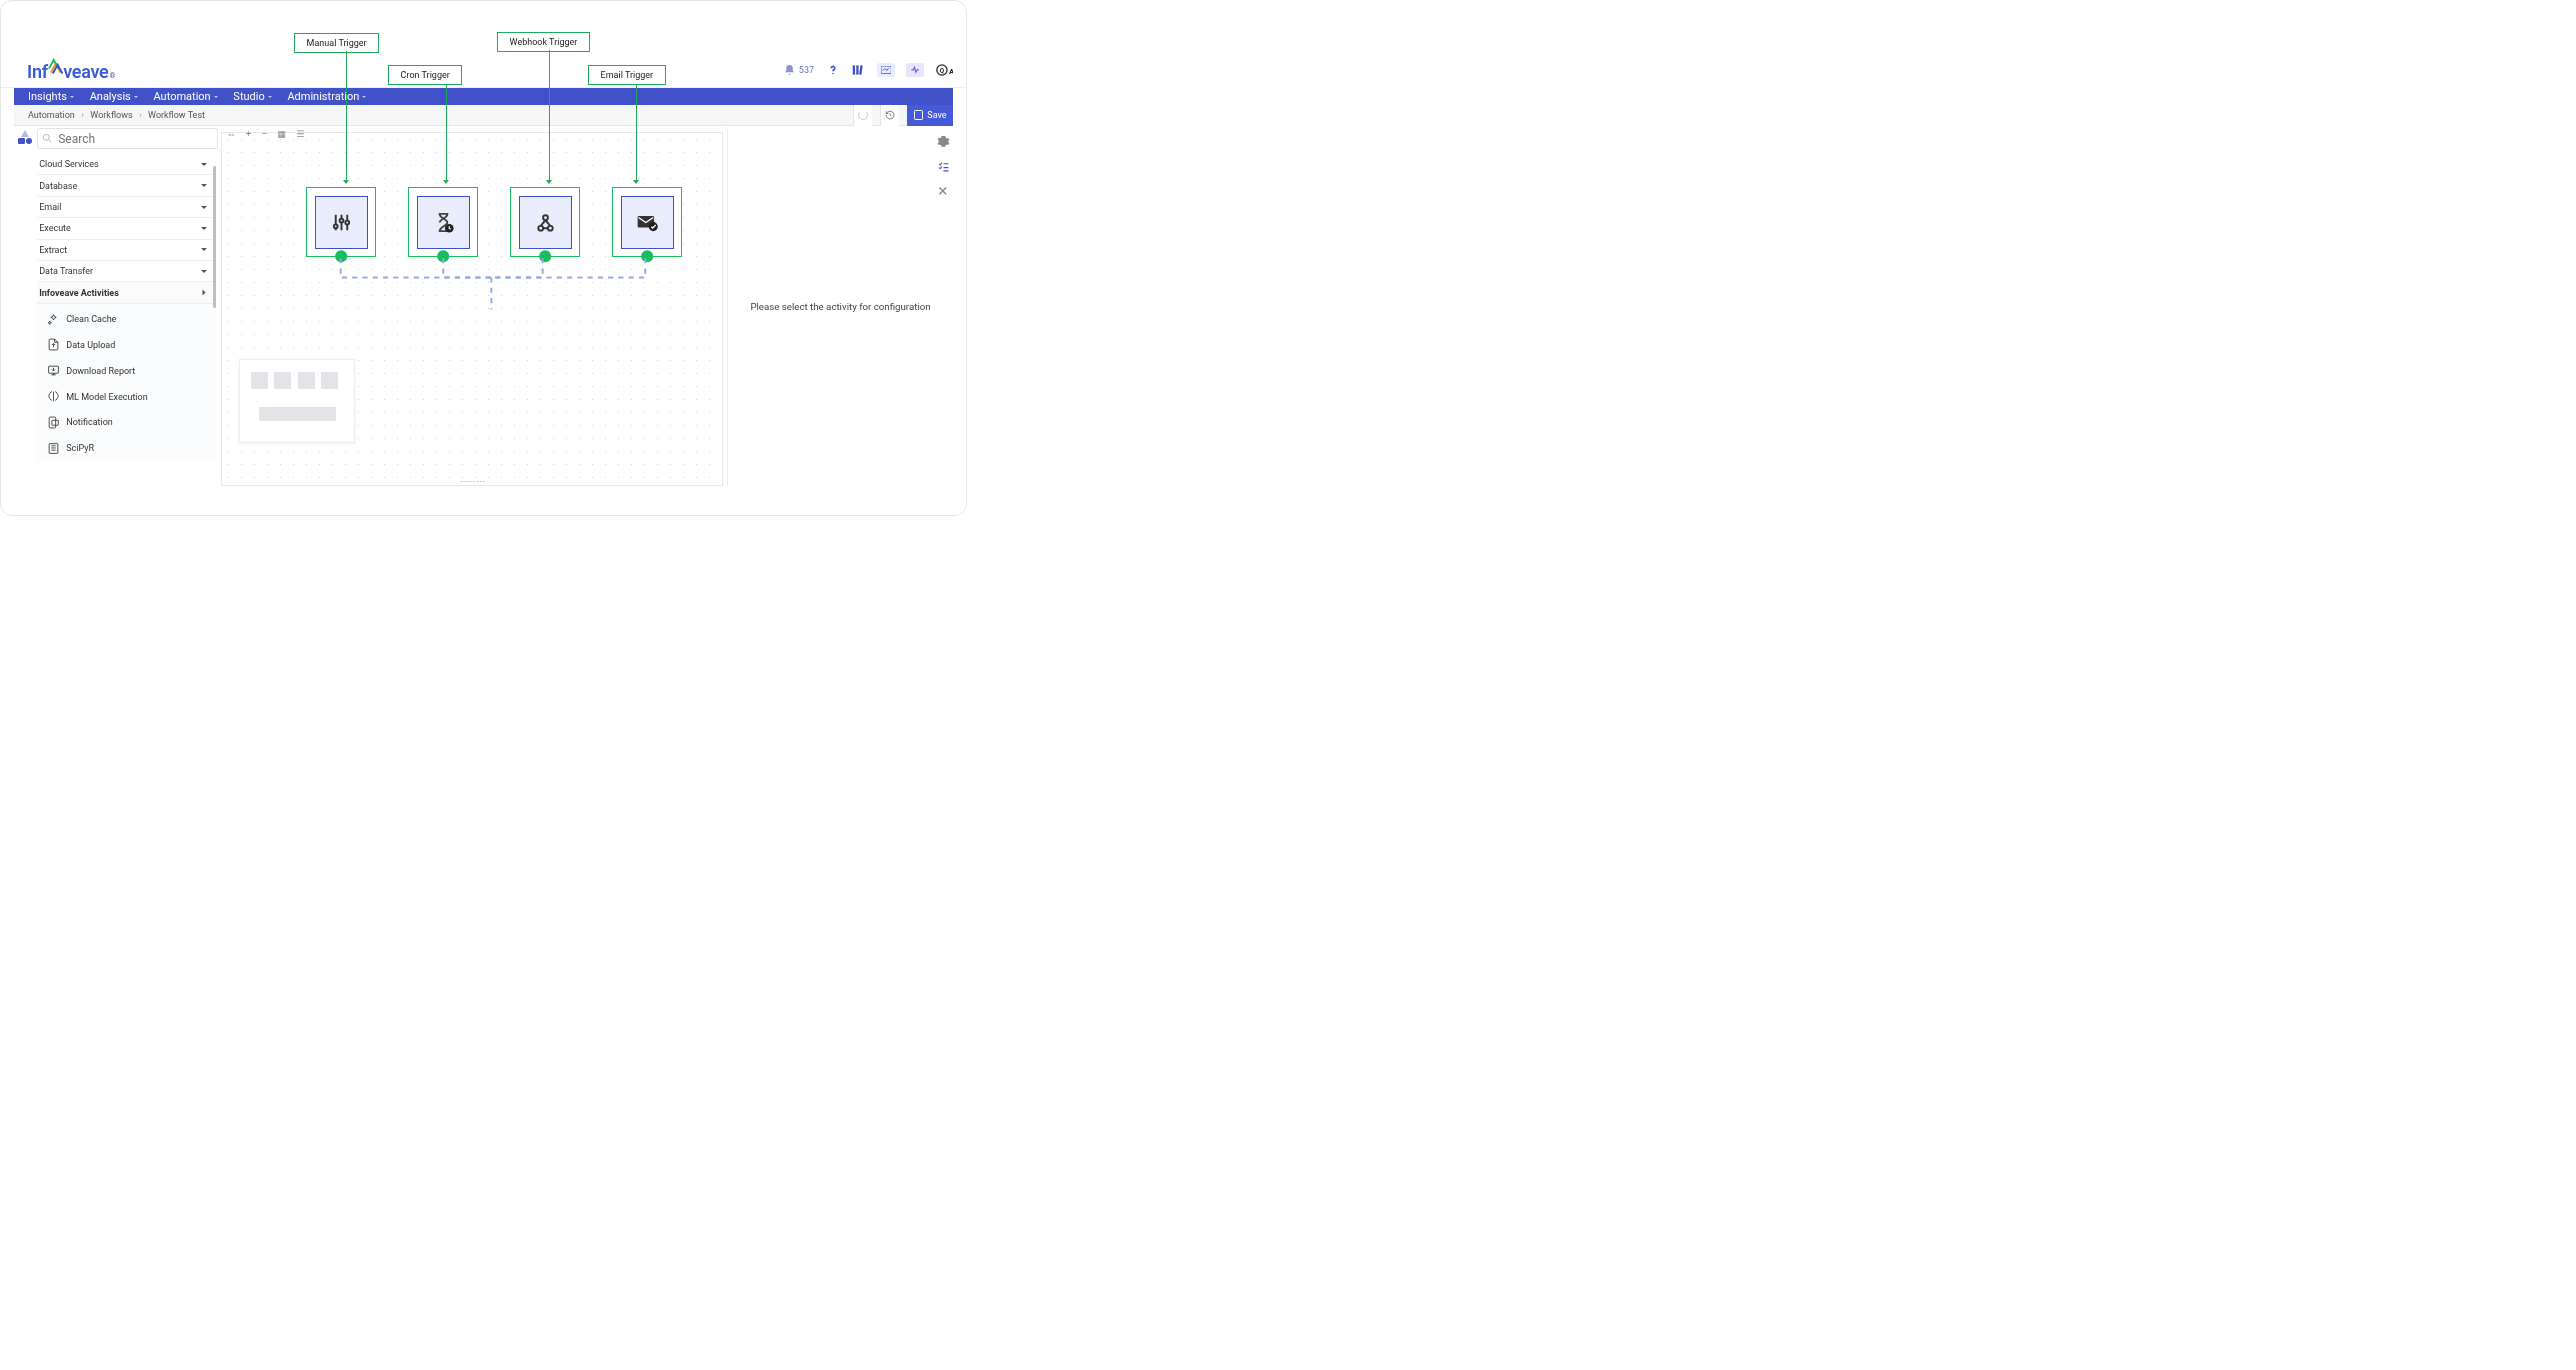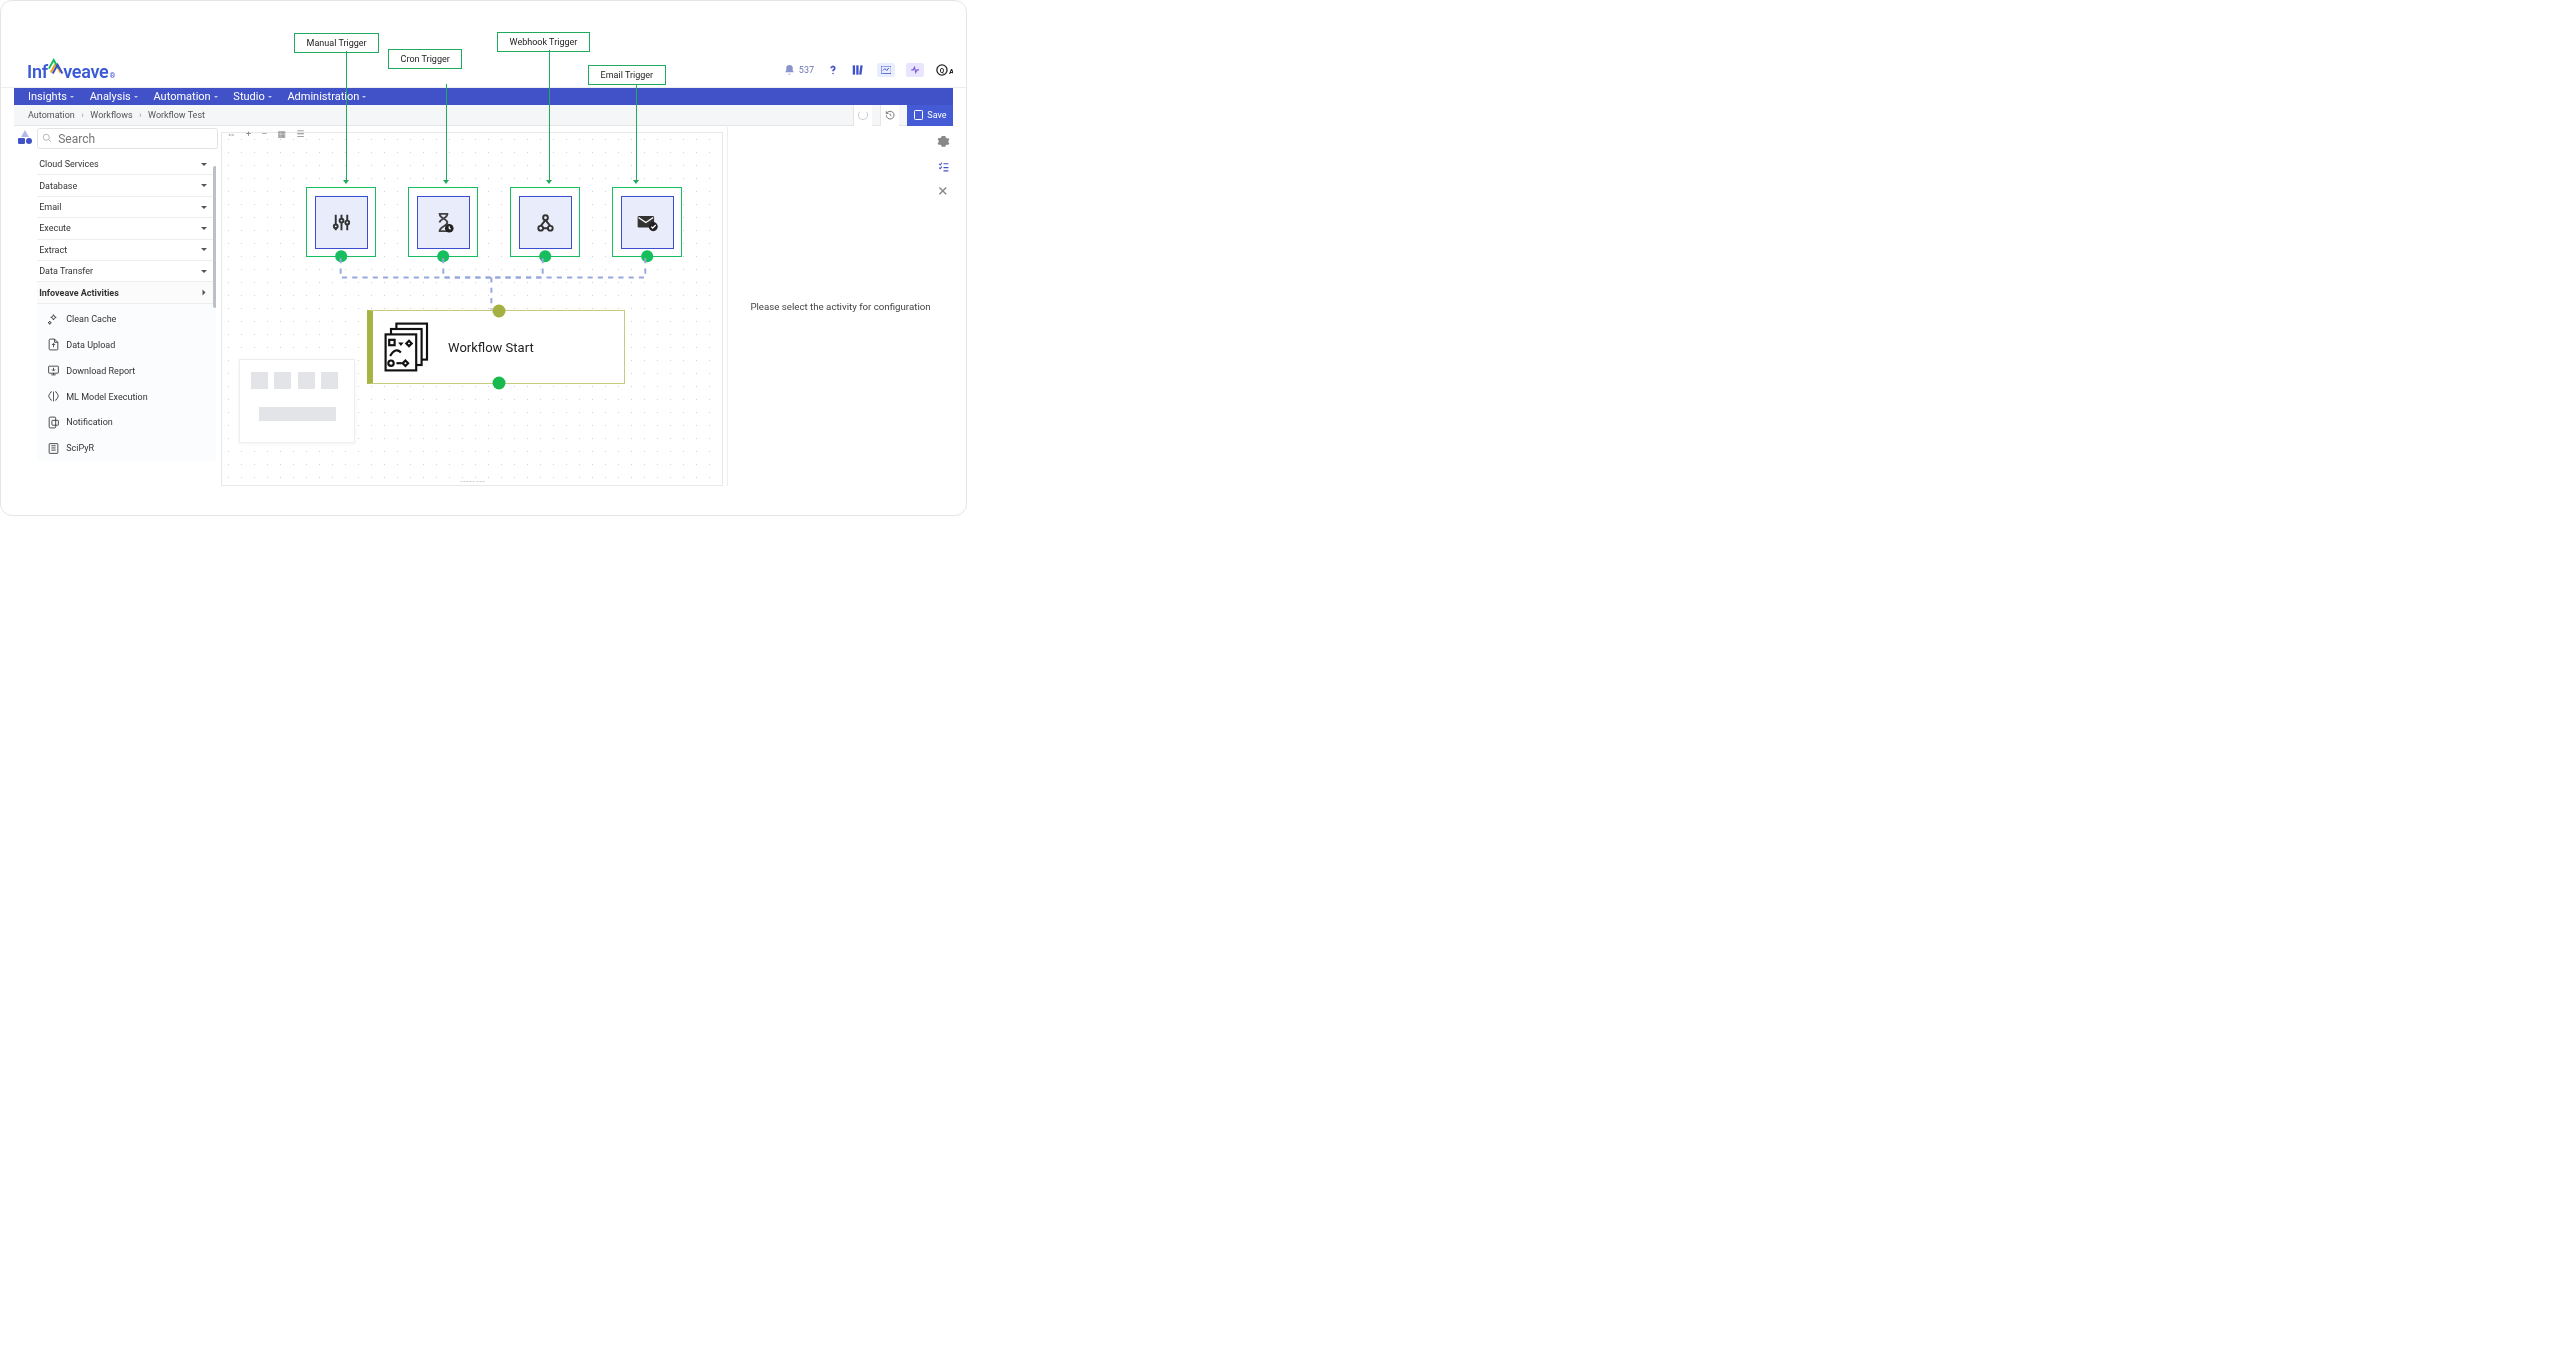--- a/index.html
+++ b/index.html
@@ -105,21 +105,21 @@
 </head>
 <body>
 
 <div class="app">
 
   <div class="callouts">
     <div class="callout-box" style="left:293px; top:32px;"><span>Manual Trigger</span></div>
     <div class="callout-line" style="left:345px; top:50px; height:129px;"></div>
     <div class="callout-arrow" style="left:342px; top:179px;"></div>
 
-    <div class="callout-box" style="left:387px; top:48px;text-align:center;"><span>Cron Trigger</span></div>
+    <div class="callout-box" style="left:387px; top:64px;text-align:center;"><span>Cron Trigger</span></div>
     <div class="callout-line" style="left:445px; top:83px; height:97px;"></div>
     <div class="callout-arrow" style="left:442px; top:179px;"></div>
 
     <div class="callout-box" style="left:496px; top:31px;"><span>Webhook Trigger</span></div>
     <div class="callout-line" style="left:548px; top:49px; height:130px;"></div>
     <div class="callout-arrow" style="left:545px; top:179px;"></div>
 
     <div class="callout-box" style="left:587px; top:64px;"><span>Email Trigger</span></div>
     <div class="callout-line" style="left:635px; top:83px; height:97px;"></div>
     <div class="callout-arrow" style="left:632px; top:179px;"></div>
@@ -382,39 +382,20 @@
                   <rect x="2" y="4" width="20" height="14" rx="1.5" fill="#333"></rect>
                   <path d="M3 6 l9 6 9-6" stroke="#fff" stroke-width="1.6" fill="none"></path>
                   <circle cx="21" cy="17" r="5.5" fill="#222"></circle>
                   <path d="M18.5 17l1.8 1.8L24 15" stroke="#fff" stroke-width="1.6" fill="none"></path>
                 </svg>
             </div>
             <div class="port"></div>
           </div>
         </div>
 
-        <div class="start-node">
-          <div class="port-top"></div>
-          <div class="port-bot"></div>
-          <svg viewBox="0 0 60 60" fill="none" stroke="#111" stroke-width="2.4">
-            <rect x="16" y="4" width="34" height="40"></rect>
-            <rect x="10" y="10" width="34" height="40" fill="#fff"></rect>
-            <rect x="4" y="16" width="34" height="40" fill="#fff"></rect>
-            <g transform="translate(6 20)">
-              <rect x="2" y="2" width="6" height="6"></rect>
-              <path d="M12 5h6l-3 4z" fill="#111" stroke="none"></path>
-              <path d="M24 3l3 3-3 3-3-3z"></path>
-              <path d="M3 20 q6 -10 12 -4"></path>
-              <circle cx="4" cy="28" r="3"></circle>
-              <path d="M10 28h6"></path>
-              <path d="M20 25l3 3-3 3-3-3z"></path>
-            </g>
-          </svg>
-          <span>Workflow Start</span>
-        </div>
 
         <div class="ghost">
           <div class="row">
               <div class="b"></div>
               <div class="b"></div>
               <div class="b"></div>
               <div class="b"></div>
             </div>
           <div class="bar"></div>
         </div>

